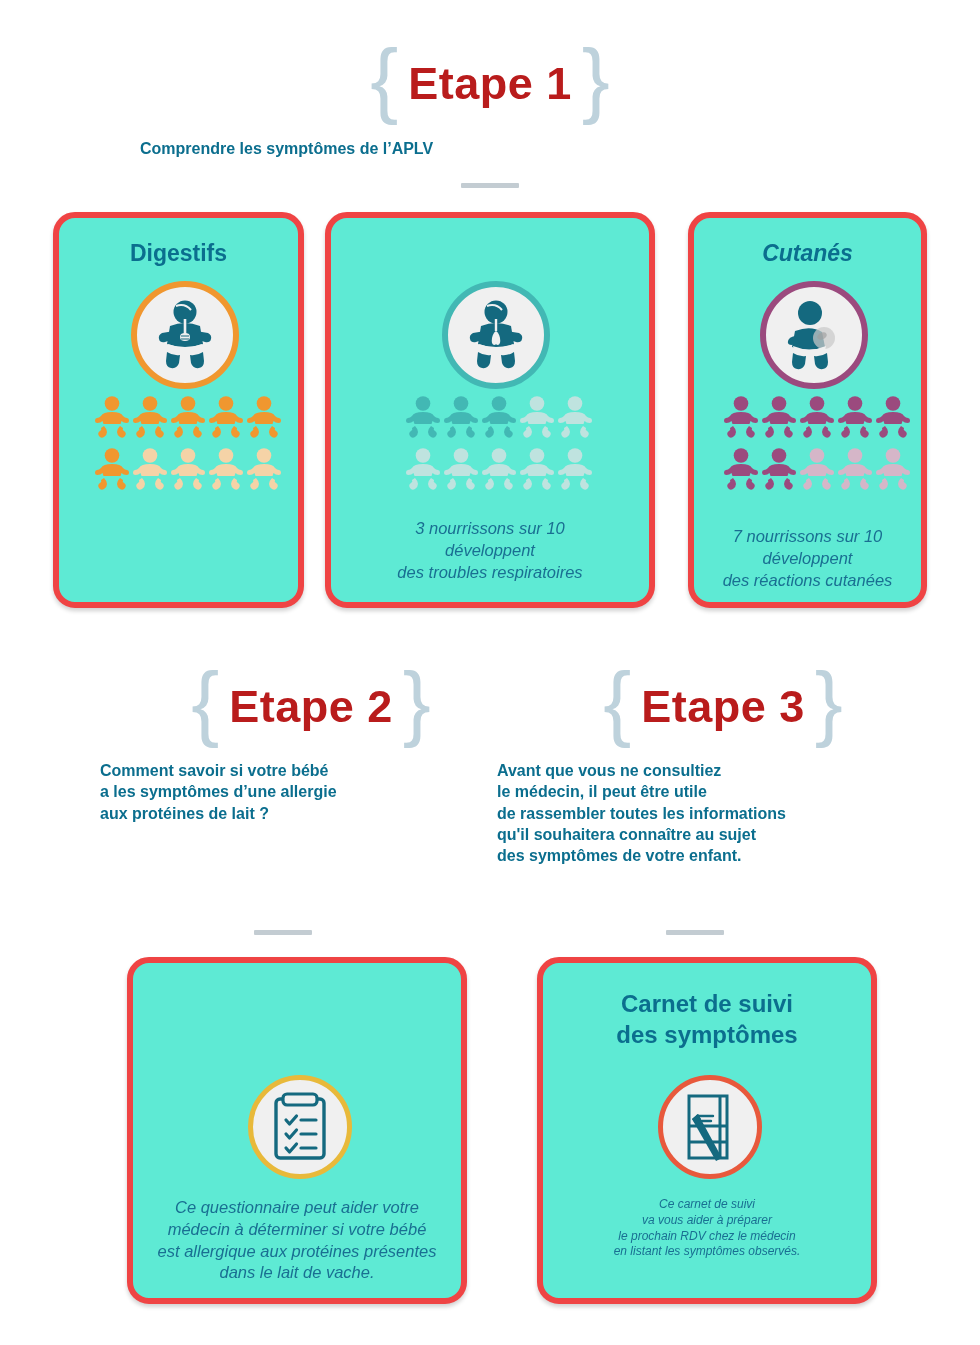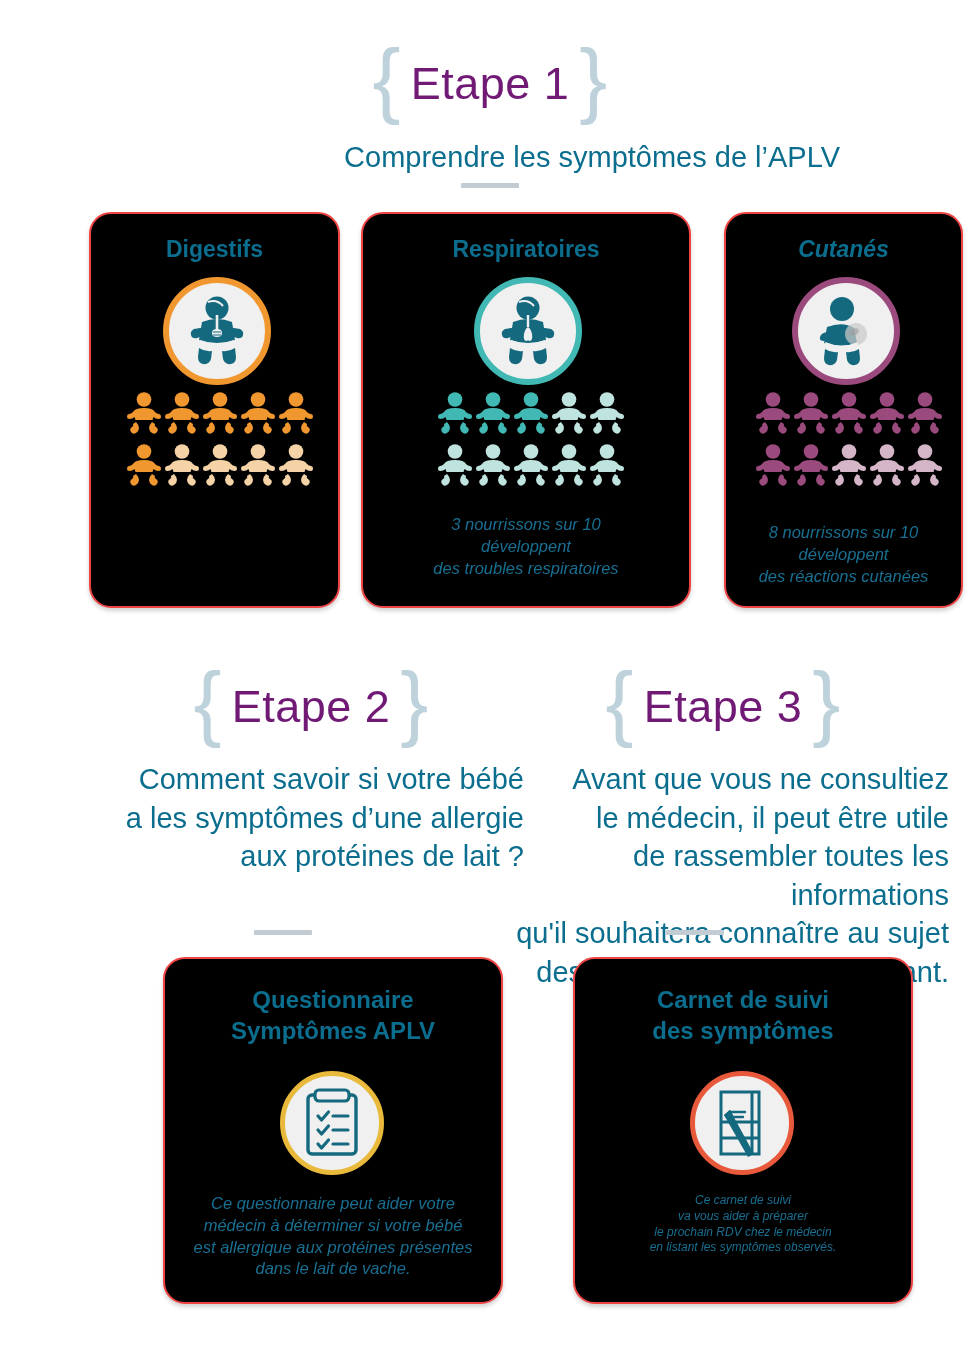--- a/index.html
+++ b/index.html
@@ -14,40 +14,39 @@
   
   .step-head { position: absolute; display: flex; align-items: center; justify-content: center; }
   .brace {
     color: #bed2dc; font-size: 84px; line-height: 1;
     font-weight: 300; font-family: "Liberation Sans", sans-serif;
     position: relative; top: -4px;
   }
   .brace.left { margin-right: 10px; }
   .brace.right { margin-left: 10px; }
   .step-label {
-    color: #701a75; font-size: 45px; font-weight: normal; letter-spacing: .5px;
+    color: #b91c1c; font-size: 45px; font-weight: bold; letter-spacing: .5px;
     white-space: nowrap; line-height: 1;
   }
 
   
   .step-sub {
-    position: absolute; text-align: right; color: #0b6e8e;
-    font-size: 29px; font-weight: normal; line-height: 1.33; white-space: pre-line;
+    position: absolute; text-align: left; color: #0b6e8e;
+    font-size: 16px; font-weight: bold; line-height: 1.33; white-space: pre-line;
   }
   .rule {
     position: absolute; height: 5px; width: 58px; background: #c3ccd2; border-radius: 1px;
   }
 
   
   .card {
-    position: absolute; background: #000000;
+    position: absolute; background: #5eead4;
     border-radius: 22px;
-    border: 2px solid #ef4444;
+    border: 6px solid #ef4444;
     box-shadow: 0 3px 4px rgba(0,0,0,.18);
-    margin-left: 36px;
   }
   .card-title {
     position: absolute; left: 0; right: 0; text-align: center;
     color: #0b6e8e; font-size: 23px; font-weight: bold; line-height: 1.2;
     white-space: pre-line;
   }
   .card-caption {
     position: absolute; left: 6px; right: 6px; text-align: center;
     color: #196f92; font-style: italic; font-size: 16.5px; line-height: 1.32;
     white-space: pre-line;
@@ -180,21 +179,20 @@
             <path d="M17 16 q-9 0 -11 4 q-2 2 -4 2 q-2 0 -2 2.5 q0 2.5 2.5 2.5 q3 0 5 -2 l1 3 h17 l1 -3 q2 2 5 2 q2.5 0 2.5 -2.5 q0 -2.5 -2 -2.5 q-2 0 -4 -2 q-2 -4 -11 -4 z" fill="#f5d3a7"></path>
             <path d="M9 30 q3 3 3 6 q0 3 -3 5 q-3 2 -5 -1 q-2 -3 1 -5 q2 -1 1 -3 z" fill="#f5d3a7"></path>
             <path d="M25 30 q-3 3 -3 6 q0 3 3 5 q3 2 5 -1 q2 -3 -1 -5 q-2 -1 -1 -3 z" fill="#f5d3a7"></path>
           </svg>
         </span>
       </div>
 
   </div>
 
   <div class="card" style="left:325px; top:212px; width:330px; height:396px;">
-    <div class="card-title" style="top:22px;">Respiratoires</div>
 
     <div class="ring" style="left:111px; top:63px; width:108px; height:108px; border:6px solid #42b8b4;">
       <svg width="66" height="70" viewBox="0 0 66 70">
         <circle cx="33" cy="12" r="11.5" fill="#14697f"></circle>
         <path d="M24 6 q9 -3 15 4" stroke="#f0f0f0" stroke-width="2" fill="none"></path>
         <path d="M10 33 q-4 2 -3 6 q1 4 6 3 l9 -3 v-8 z" fill="#14697f"></path>
         <path d="M56 33 q4 2 3 6 q-1 4 -6 3 l-9 -3 v-8 z" fill="#14697f"></path>
         <path d="M18 26 q15 -6 30 0 l3 18 q-18 6 -36 0 z" fill="#14697f"></path>
         <path d="M33 19 v12" stroke="#f0f0f0" stroke-width="2.4" fill="none"></path>
         <path d="M33 31 q-3 2 -4 7 q-1 6 2 7 q3 0 3 -5 z" fill="#f0f0f0"></path>
@@ -385,21 +383,21 @@
         <span>
           <svg viewBox="0 0 34 44" class="picto">
             <circle cx="17" cy="7.5" r="7.3" fill="#d5b6c8"></circle>
             <path d="M17 16 q-9 0 -11 4 q-2 2 -4 2 q-2 0 -2 2.5 q0 2.5 2.5 2.5 q3 0 5 -2 l1 3 h17 l1 -3 q2 2 5 2 q2.5 0 2.5 -2.5 q0 -2.5 -2 -2.5 q-2 0 -4 -2 q-2 -4 -11 -4 z" fill="#d5b6c8"></path>
             <path d="M9 30 q3 3 3 6 q0 3 -3 5 q-3 2 -5 -1 q-2 -3 1 -5 q2 -1 1 -3 z" fill="#d5b6c8"></path>
             <path d="M25 30 q-3 3 -3 6 q0 3 3 5 q3 2 5 -1 q2 -3 -1 -5 q-2 -1 -1 -3 z" fill="#d5b6c8"></path>
           </svg>
         </span>
       </div>
 
-    <div class="card-caption" style="top:308px;">8 nourrissons sur 10
+    <div class="card-caption" style="top:308px;">7 nourrissons sur 10
 développent
 des réactions cutanées</div>
   </div>
 
   <div class="step-head" style="left:185px; top:665px; width:252px; height:82px;">
     <span class="brace left">{</span>
     <span class="step-label">Etape 2</span>
     <span class="brace right">}</span>
   </div>
 
@@ -417,22 +415,20 @@
 
   <div class="step-sub" style="left:497px; top:760px; width:452px;">Avant que vous ne consultiez
 le médecin, il peut être utile
 de rassembler toutes les informations
 qu'il souhaitera connaître au sujet
 des symptômes de votre enfant.</div>
 
   <div class="rule" style="left:666px; top:930px;"></div>
 
   <div class="card" style="left:127px; top:957px; width:340px; height:347px;">
-    <div class="card-title" style="top:26px; font-size:24px; line-height:1.28;">Questionnaire
-Symptômes APLV</div>
 
     <div class="ring" style="left:115px; top:112px; width:104px; height:104px; border:5px solid #e8b93a;">
       <svg width="58" height="70" viewBox="0 0 58 70">
         <rect x="5" y="7" width="48" height="59" rx="4" fill="none" stroke="#14697f" stroke-width="3.4"></rect>
         <rect x="12" y="2" width="34" height="11" rx="4" fill="#f0f0f0" stroke="#14697f" stroke-width="3.2"></rect>
         <path d="M15 28 l3.5 4 l7 -8" fill="none" stroke="#14697f" stroke-width="3.2" stroke-linecap="round" stroke-linejoin="round"></path>
         <path d="M30 28 h15" stroke="#14697f" stroke-width="3.2" stroke-linecap="round"></path>
         <path d="M15 42 l3.5 4 l7 -8" fill="none" stroke="#14697f" stroke-width="3.2" stroke-linecap="round" stroke-linejoin="round"></path>
         <path d="M30 42 h15" stroke="#14697f" stroke-width="3.2" stroke-linecap="round"></path>
         <path d="M15 56 l3.5 4 l7 -8" fill="none" stroke="#14697f" stroke-width="3.2" stroke-linecap="round" stroke-linejoin="round"></path>

